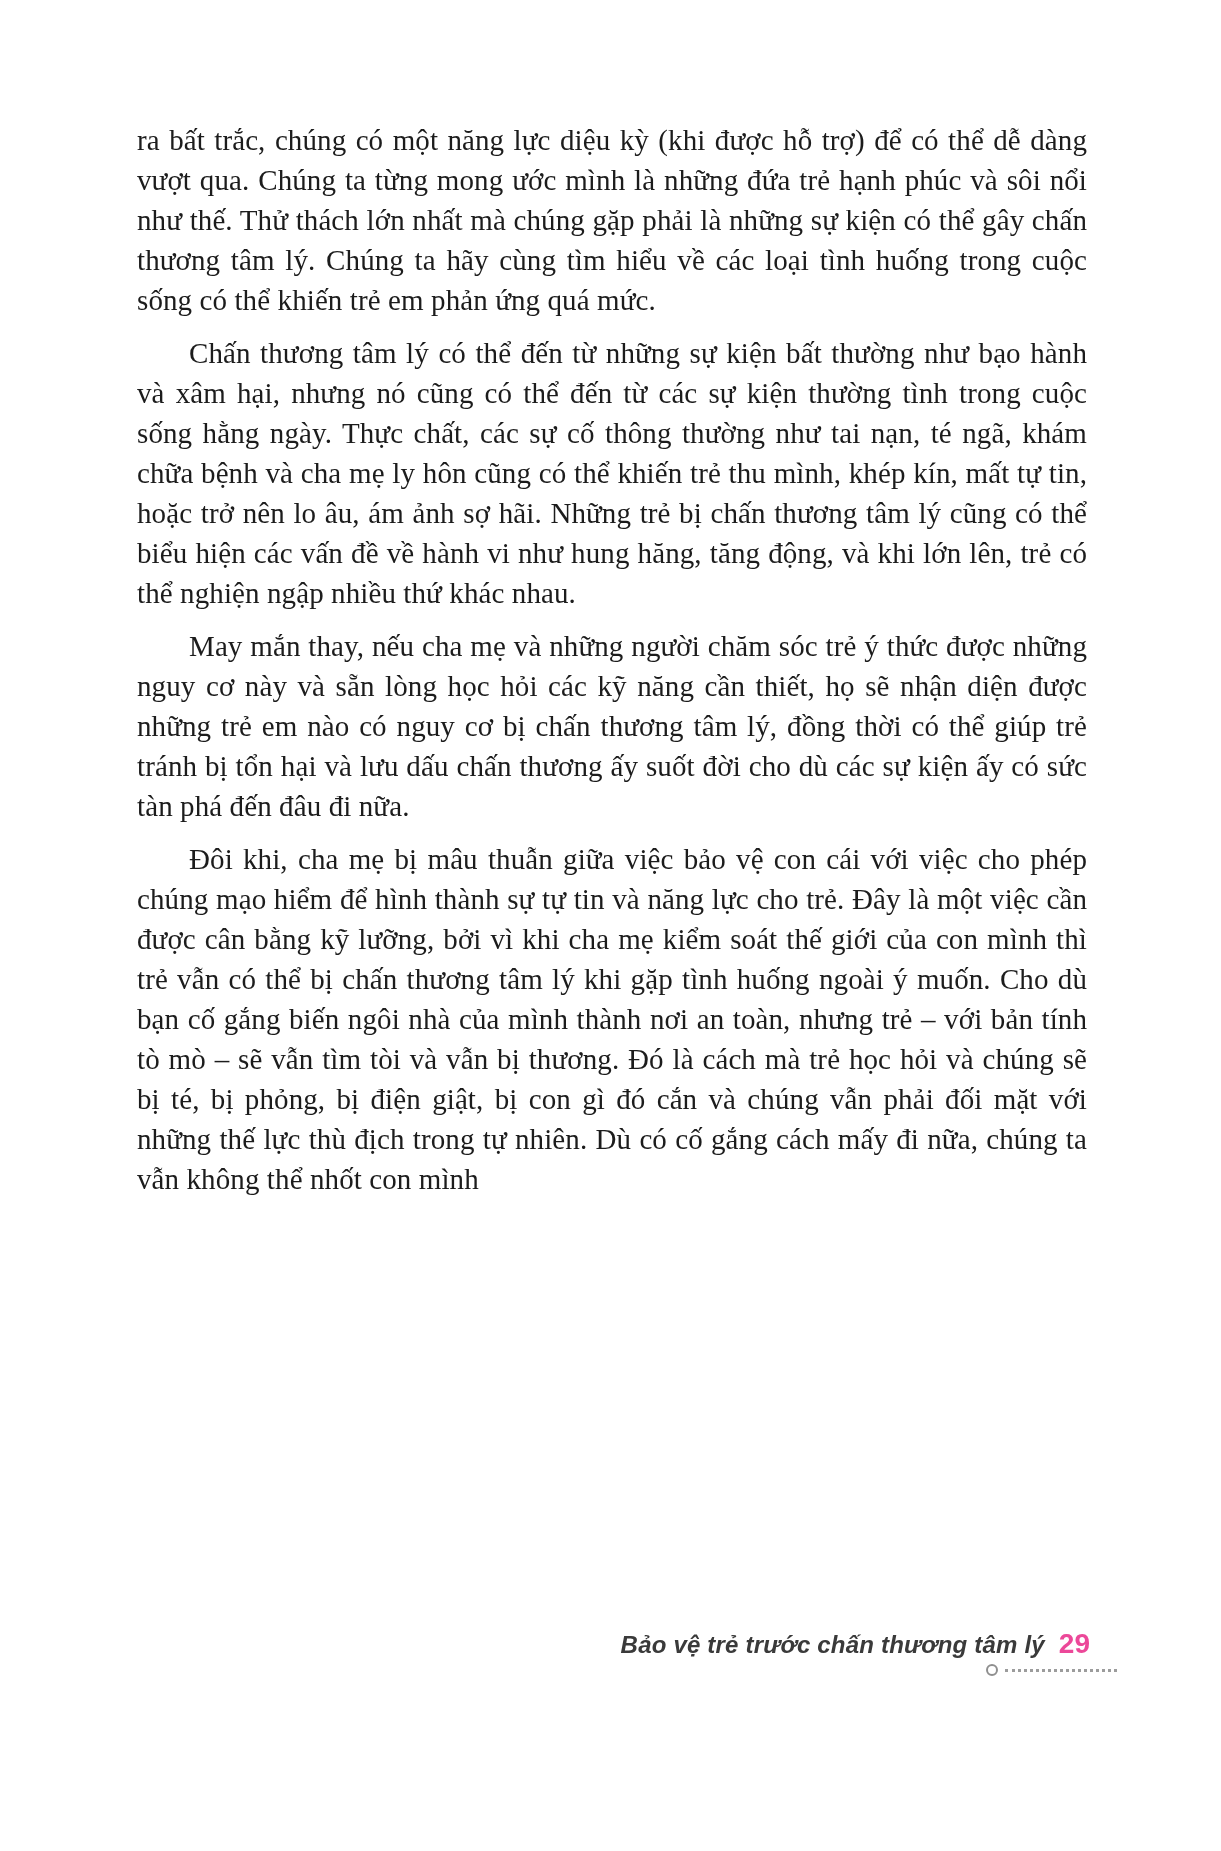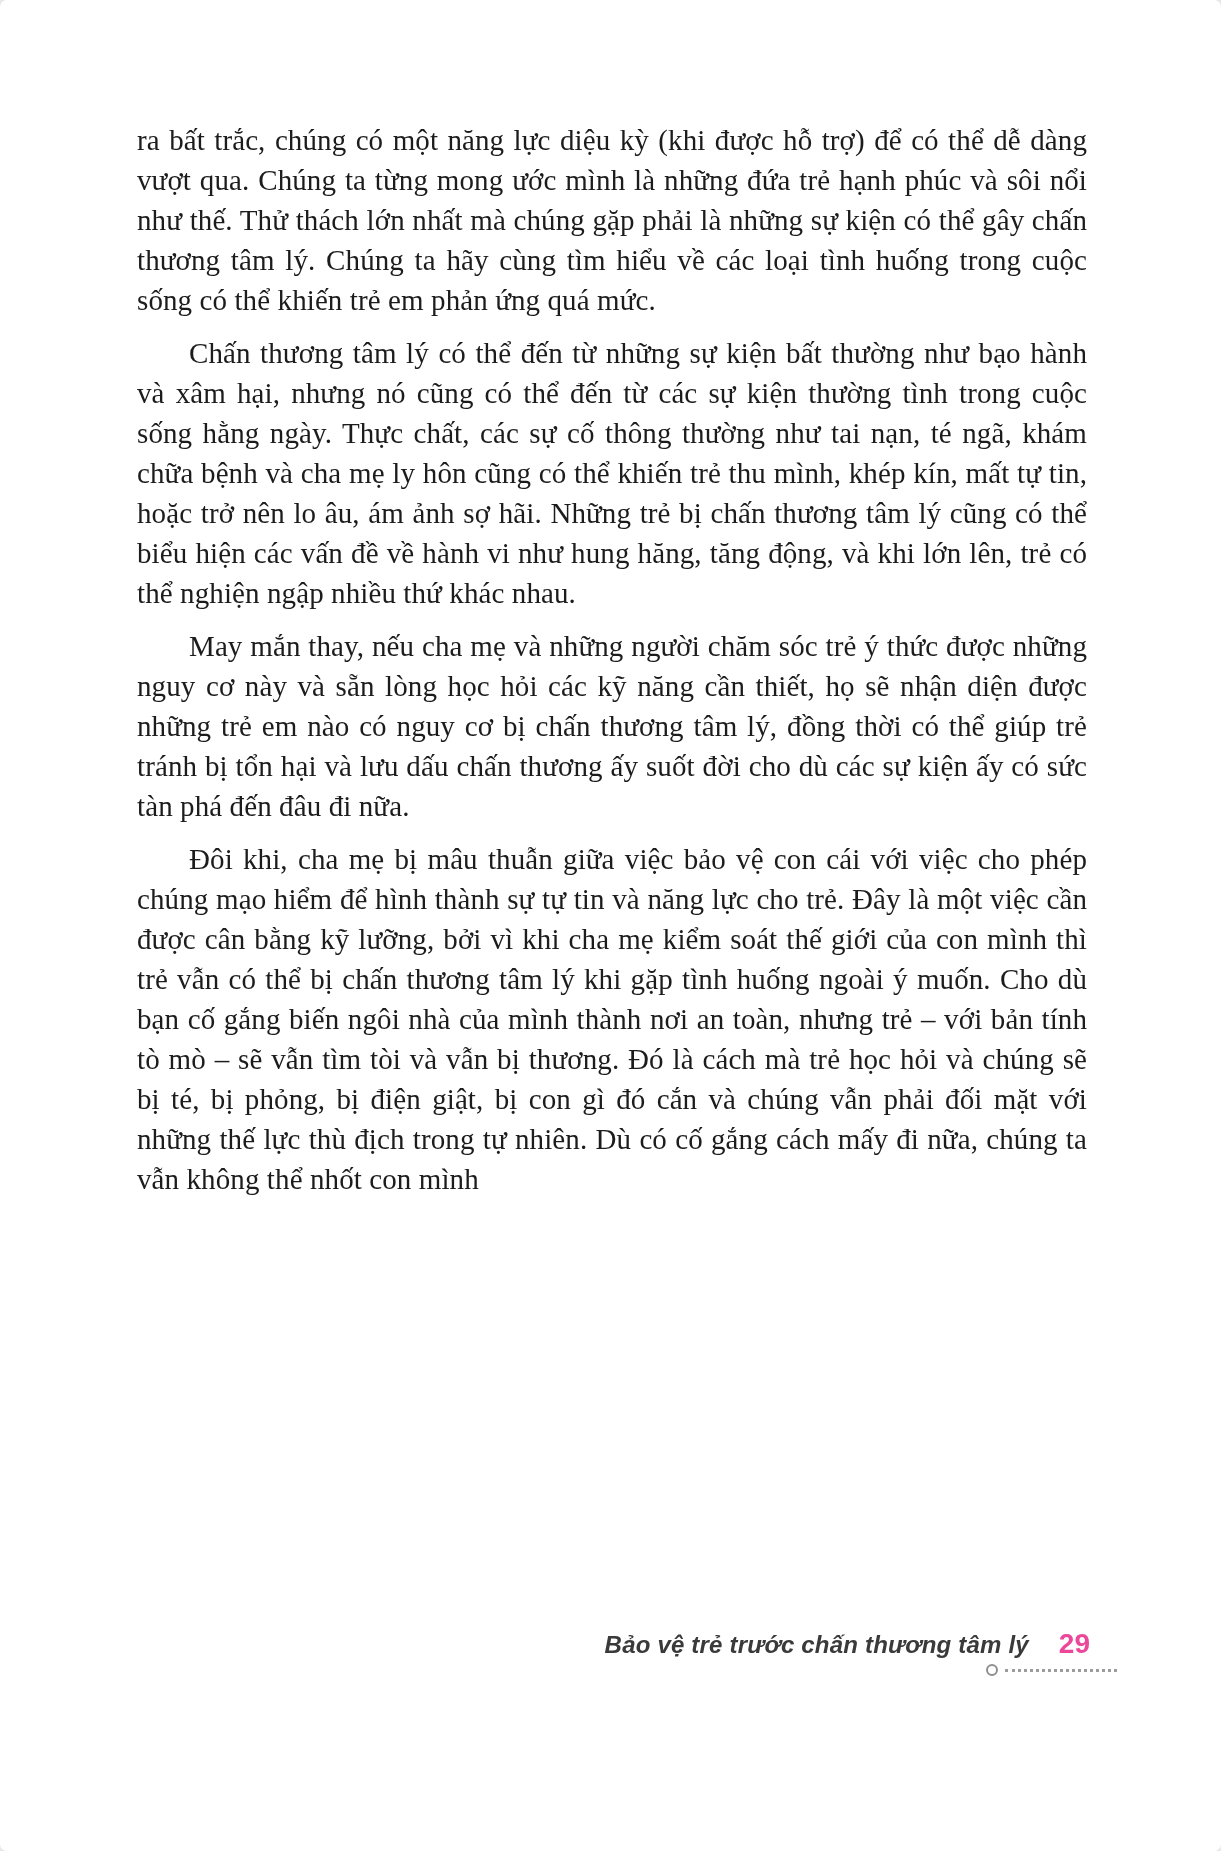--- a/index.html
+++ b/index.html
@@ -9,21 +9,20 @@
   }
   .page {
     position: relative;
     width: 1221px;
     height: 1851px;
     margin: 0 auto;
     background: #ffffff;
     overflow: hidden;
     font-family: "Liberation Serif", serif;
     color: #1c1c1c;
-    border-radius: 7px;
   }
   .content {
     position: absolute;
     left: 137px;
     top: 120px;
     width: 950px;
     font-size: 29px;
     line-height: 40px;
     text-align: justify;
     letter-spacing: 0.1px;
@@ -35,21 +34,21 @@
   }
   .para.first {
     text-indent: 0;
   }
   .footer {
     position: absolute;
     top: 1628px;
     right: 131px;
     display: flex;
     align-items: baseline;
-    gap: 30px;
+    gap: 14px;
     font-family: "Liberation Sans", sans-serif;
   }
   .footer-title {
     font-style: italic;
     font-weight: 700;
     font-size: 24px;
     color: #3a3a3a;
     letter-spacing: 0.2px;
   }
   .footer-page {

